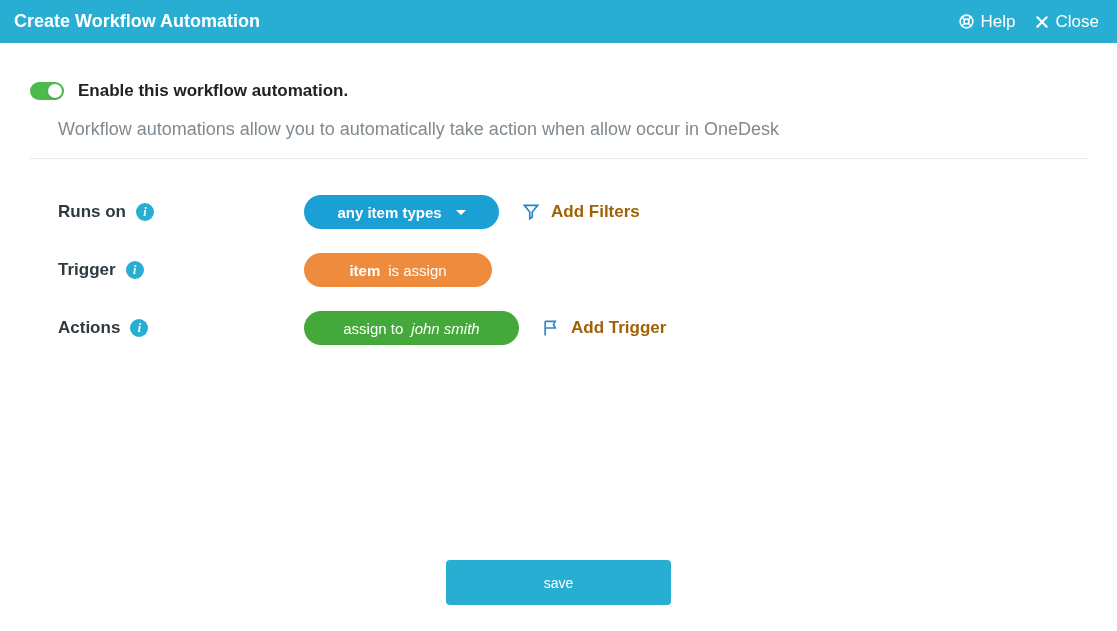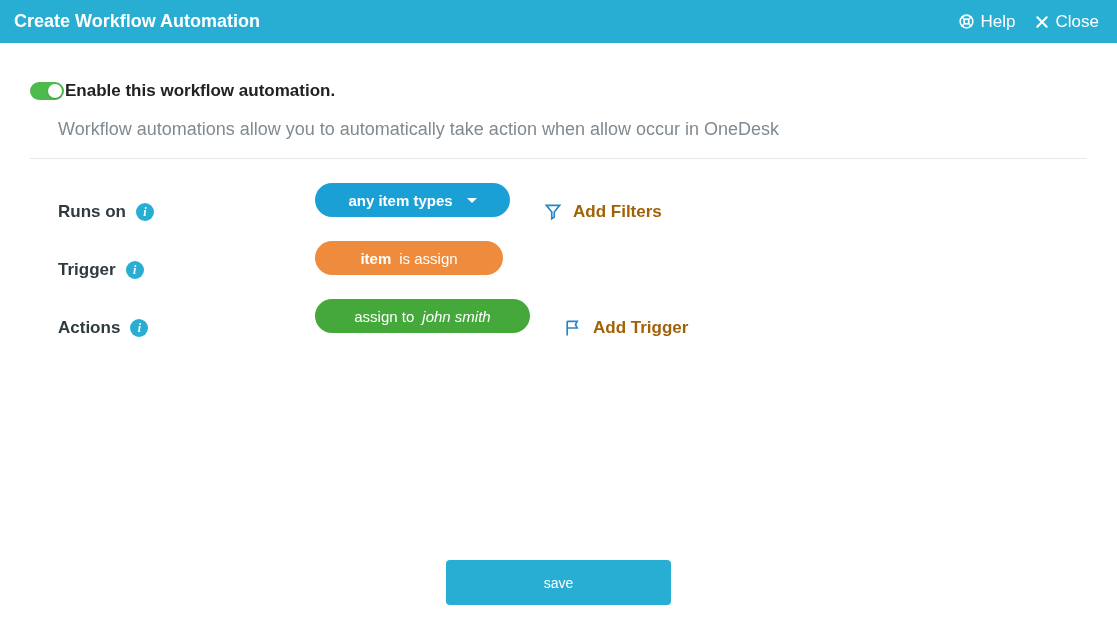--- a/index.html
+++ b/index.html
@@ -12,40 +12,40 @@
     align-items: center;
     padding: 0 18px 0 14px;
     justify-content: space-between;
   }
   .header-title { font-size: 18px; font-weight: 600; }
   .header-actions { display: flex; align-items: center; gap: 18px; }
   .header-btn { display: flex; align-items: center; gap: 6px; cursor: pointer; font-size: 17px; font-weight: 500; }
   .header-btn svg { display: block; }
 
   .body { padding: 38px 30px 0 30px; }
-  .enable-row { display: flex; align-items: center; gap: 1px; margin-bottom: 18px; padding-left: 0; }
+  .enable-row { display: flex; align-items: center; gap: 14px; margin-bottom: 18px; padding-left: 0; }
   .toggle {
     width: 34px; height: 18px; border-radius: 18px; background: #4cba4c;
     position: relative; cursor: pointer;
   }
   .toggle .knob {
     width: 14px; height: 14px; border-radius: 50%; background: #fff;
     position: absolute; top: 2px; right: 2px;
     box-shadow: 0 1px 2px rgba(0,0,0,0.2);
   }
   .enable-label { font-size: 17px; font-weight: 600; color: #222; }
 
   .subtitle {
     color: #808a90; font-size: 18px; font-weight: 500;
     padding-left: 28px; margin-bottom: 18px;
   }
   .divider { border: 0; border-top: 1px solid #e6e8ea; margin-bottom: 24px; }
 
   .form-row {
-    display: flex; padding-left: 28px; min-height: 58px; gap: 11px;
+    display: flex; align-items: center; padding-left: 28px; min-height: 58px;
   }
   .row-label {
     width: 246px; display: flex; align-items: center; gap: 10px;
     font-size: 17px; font-weight: 600; color: #2f3a40;
   }
   .info-icon {
     width: 18px; height: 18px; border-radius: 50%; background: #29aed3;
     color: #fff; display: inline-flex; align-items: center; justify-content: center;
     font-family: Georgia, serif; font-style: italic; font-weight: bold; font-size: 12px;
     cursor: help;

